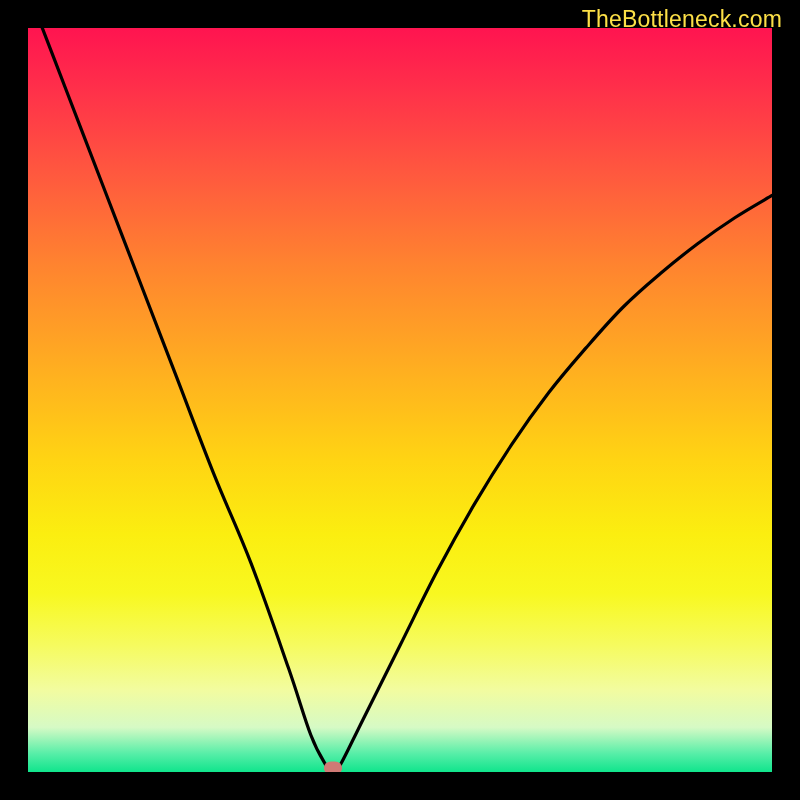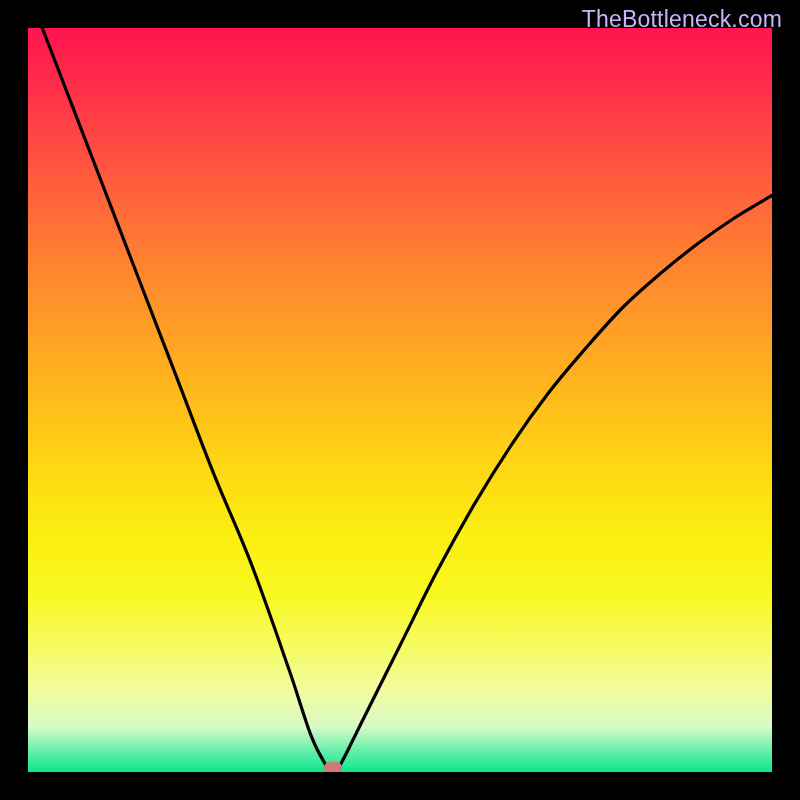--- a/index.html
+++ b/index.html
@@ -7,21 +7,21 @@
     width: 800px;
     height: 800px;
     background: #000;
     position: relative;
     font-family: Arial, sans-serif;
   }
   .watermark {
     position: absolute;
     top: 6px;
     right: 18px;
-    color: #c4b5fd;
+    color: #fde047;
     font-size: 23px;
     font-weight: 500;
     letter-spacing: 0.2px;
     z-index: 10;
   }
   .plot-area {
     position: absolute;
     left: 28px;
     top: 28px;
     width: 744px;

